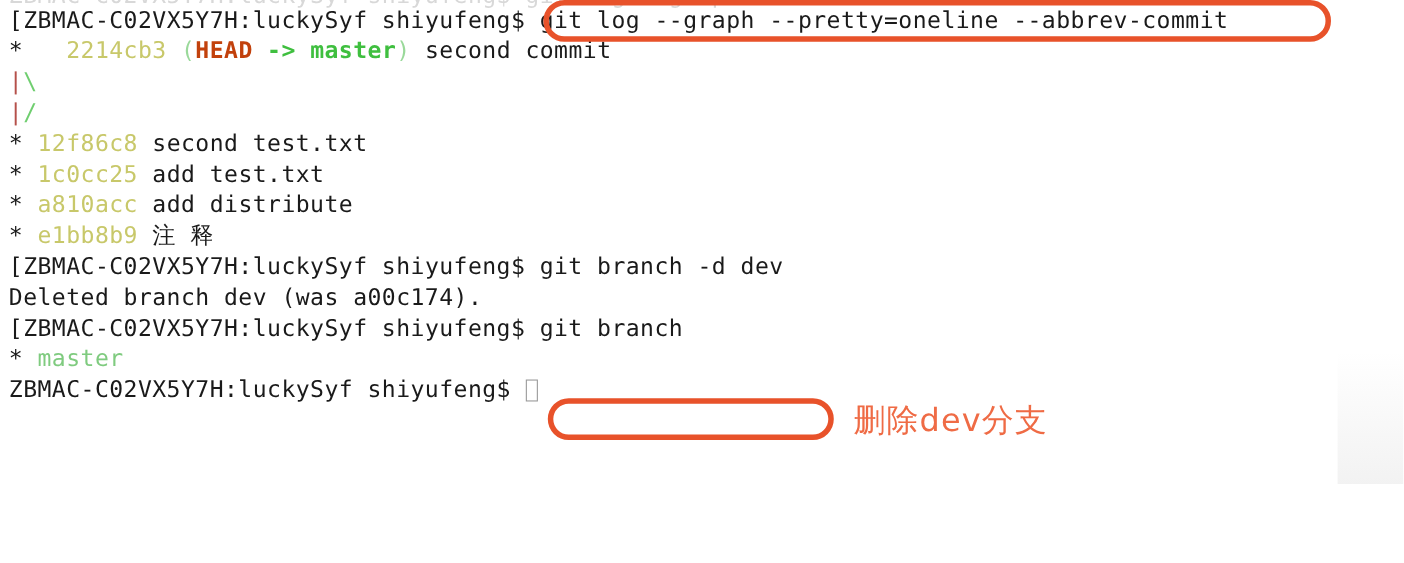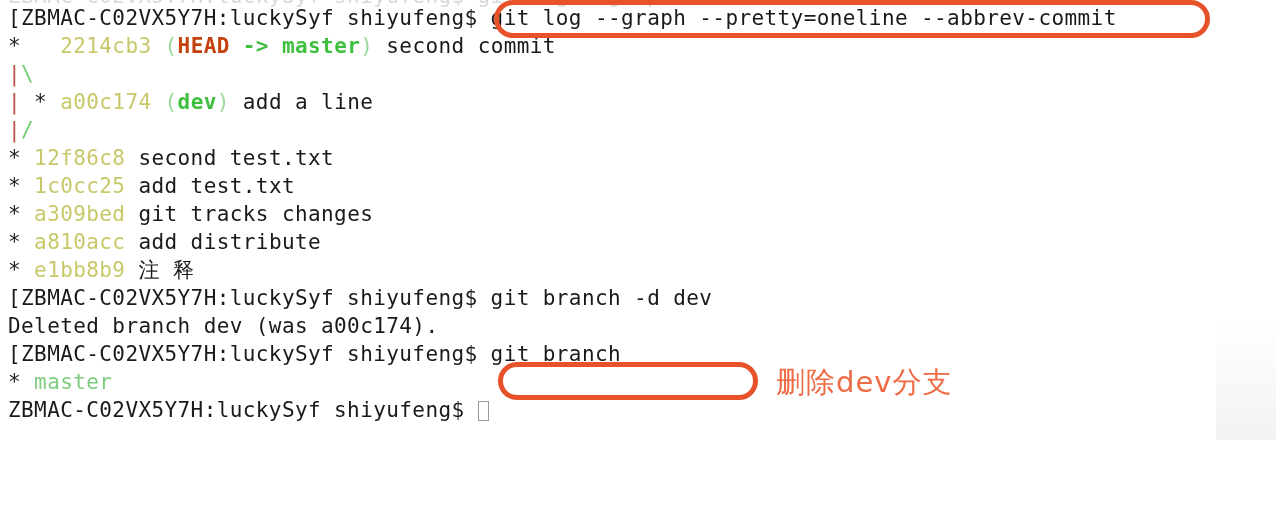--- a/index.html
+++ b/index.html
@@ -108,31 +108,29 @@
   <div class="cutoff-row">ZBMAC-C02VX5Y7H:luckySyf shiyufeng$ git log --graph</div>
 
   <div class="term">
 
     <div class="line"><span>[</span><span>ZBMAC-C02VX5Y7H:luckySyf shiyufeng$ </span><span>git log --graph --pretty=oneline --abbrev-commit</span></div>
 
     <div class="line"><span class="c-black">*   </span><span class="c-hash">2214cb3</span><span class="c-paren"> (</span><span class="c-cyan">HEAD</span><span class="c-greenb"> -&gt; </span><span class="c-greenb">master</span><span class="c-paren">) </span><span class="c-black">second commit</span></div>
 
     <div class="line"><span class="c-redbar">|</span><span class="c-grbar">\</span></div>
 
-    <div class="line"><span class="c-redbar">| </span><span class="c-black">* </span><span class="c-hash">a00c174</span><span class="c-paren"> (</span><span class="c-greenb">dev</span><span class="c-paren">) </span><span class="c-black">add a line</span></div>
 
 
     <div class="line"><span class="c-redbar">|</span><span class="c-grbar">/</span></div>
 
 
     <div class="line"><span class="c-black">* </span><span class="c-hash">12f86c8</span><span class="c-black"> second test.txt</span></div>
 
     <div class="line"><span class="c-black">* </span><span class="c-hash">1c0cc25</span><span class="c-black"> add test.txt</span></div>
 
-    <div class="line"><span class="c-black">* </span><span class="c-hash">a309bed</span><span class="c-black"> git tracks changes</span></div>
 
 
     <div class="line"><span class="c-black">* </span><span class="c-hash">a810acc</span><span class="c-black"> add distribute</span></div>
 
     <div class="line"><span class="c-black">* </span><span class="c-hash">e1bb8b9</span><span class="c-black"> 注 释</span></div>
 
     <div class="line"><span>[</span><span>ZBMAC-C02VX5Y7H:luckySyf shiyufeng$ </span><span>git branch -d dev</span></div>
 
     <div class="line">Deleted branch dev (was a00c174).</div>
 

